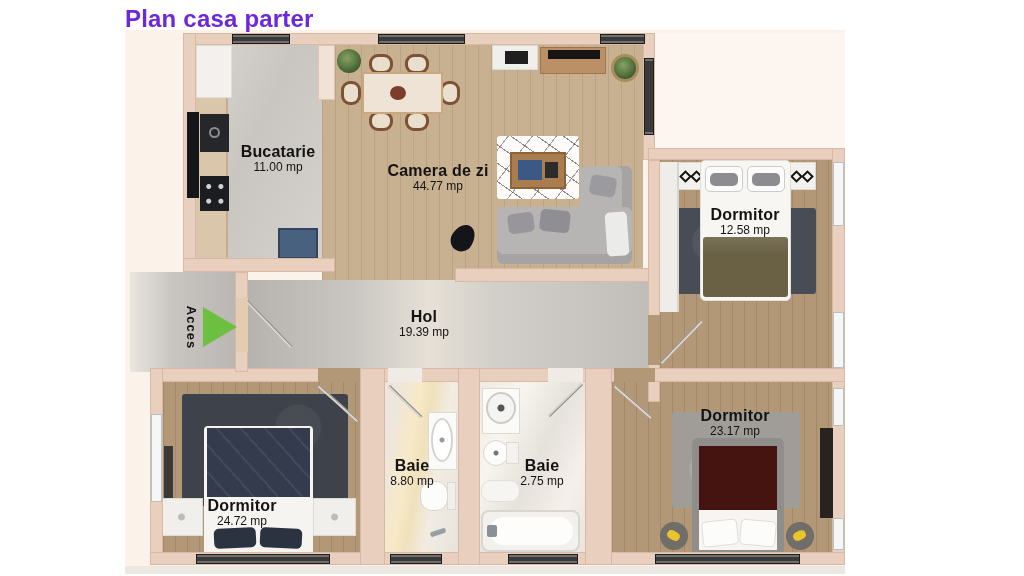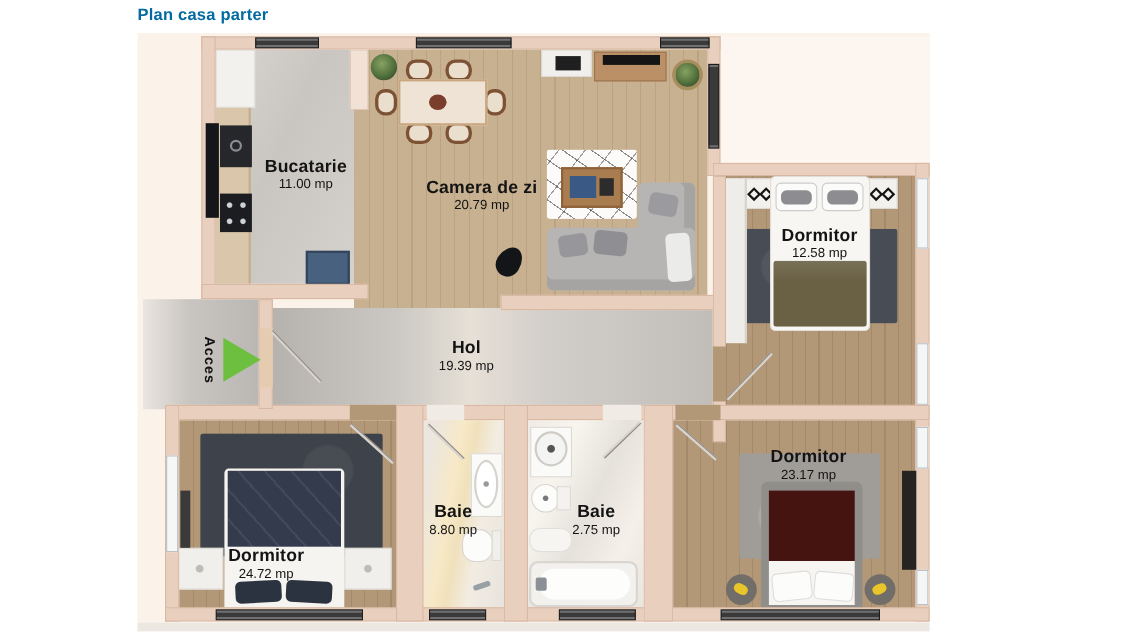--- a/index.html
+++ b/index.html
@@ -1,17 +1,17 @@
 <!DOCTYPE html>
 <html><head>
 <meta charset="utf-8">
 <style>
   *{margin:0;padding:0;box-sizing:border-box}
   html,body{width:1024px;height:576px;background:#ffffff;font-family:"Liberation Sans",sans-serif;overflow:hidden;position:relative}
-  #title{position:absolute;left:125px;top:5px;font-size:15px;font-weight:bold;color:#0369a1;letter-spacing:.2px;z-index:50}
+  #title{position:absolute;left:125px;top:5px;font-size:24px;font-weight:bold;color:#6d28d9;letter-spacing:.2px;z-index:50}
   #plan{position:absolute;left:125px;top:30px;width:720px;height:536px;background:#fbf2e9}
   #plan-footer{position:absolute;left:125px;top:566px;width:720px;height:8px;background:#ece7e1}
   
   .wall{position:absolute;background:#e9cfbe;box-shadow:inset 0 0 0 1px rgba(182,136,108,.32);z-index:15}
   .wall.lt{background:#f2e2d6}
   
   .floor{position:absolute;z-index:1}
   .f-wood-light{background:#c8b190;background-image:repeating-linear-gradient(90deg,rgba(90,60,30,.12) 0 1px,transparent 1px 13px)}
   .f-wood-mid{background:#b39878;background-image:repeating-linear-gradient(90deg,rgba(70,45,20,.14) 0 1px,transparent 1px 12px)}
   .f-gray{background:linear-gradient(115deg,#d9d6d1 0%,#c9c6c1 45%,#d5d2cd 100%)}
@@ -207,21 +207,21 @@
 
   <div id="acces-text">Acces</div>
   <div id="acces-arrow" style="border-left-color: rgb(109, 191, 64);"></div>
 
   <div class="lbl" style="left:153px;top:113px">
     <b>Bucatarie</b>
     <span>11.00 mp</span>
   </div>
   <div class="lbl" style="left:313px;top:132px">
     <b>Camera de zi</b>
-    <span>20.79 mp</span>
+    <span>44.77 mp</span>
   </div>
   <div class="lbl" style="left:620px;top:176px">
     <b>Dormitor</b>
     <span>12.58 mp</span>
   </div>
   <div class="lbl" style="left:299px;top:278px">
     <b>Hol</b>
     <span>19.39 mp</span>
   </div>
   <div class="lbl" style="left:117px;top:467px">

